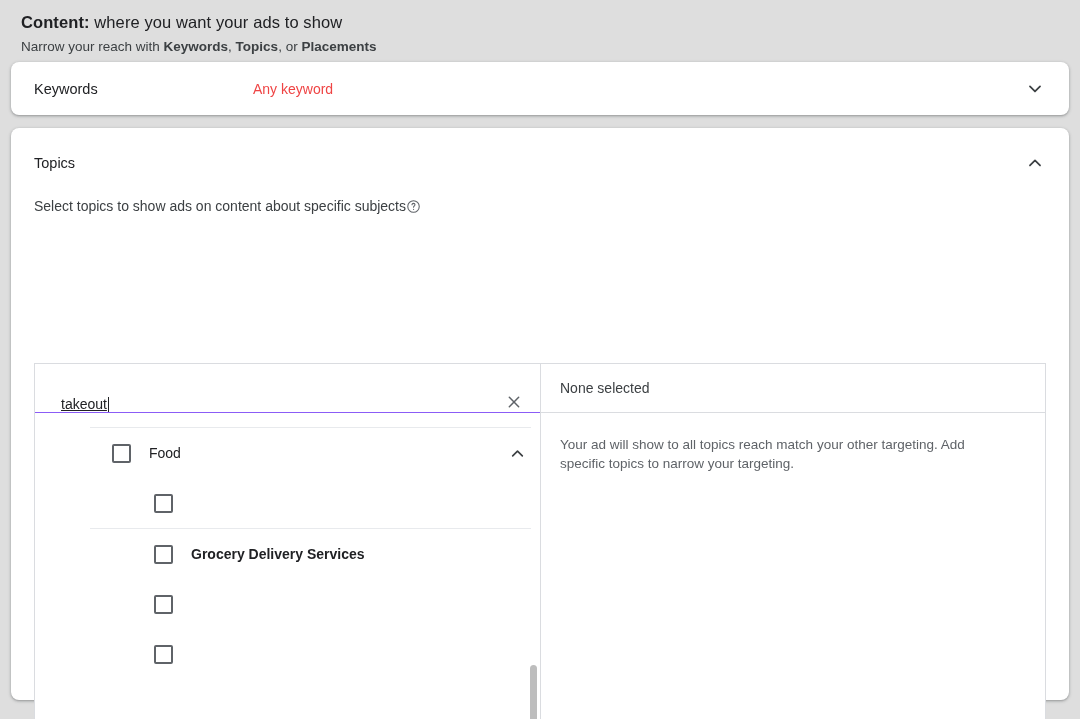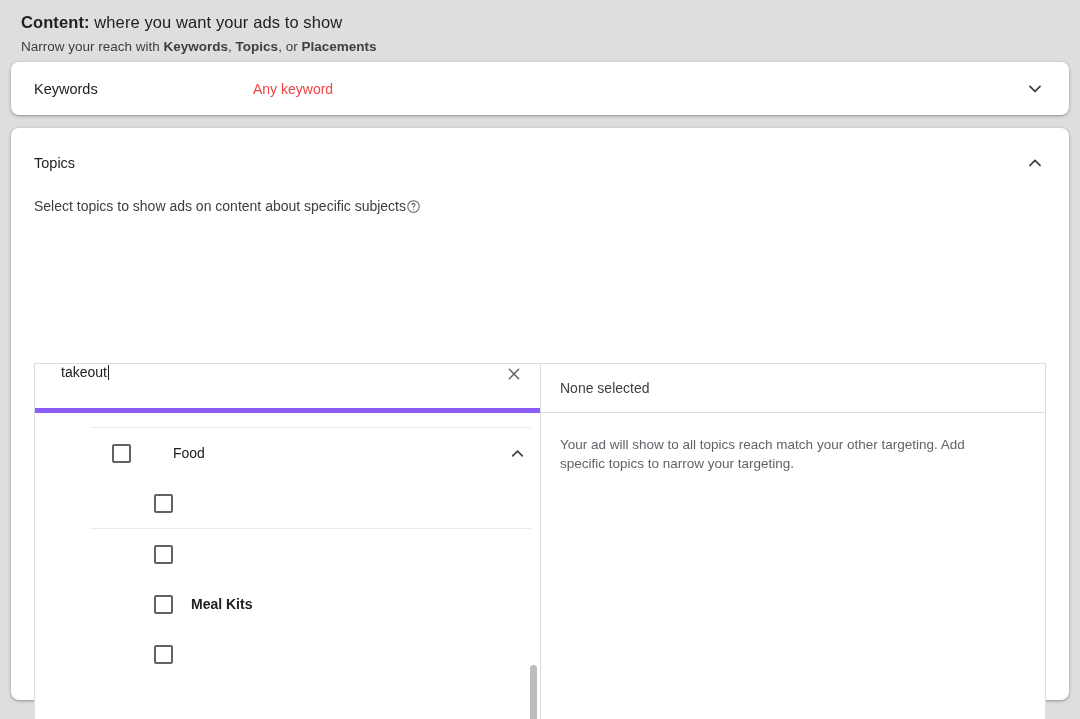--- a/index.html
+++ b/index.html
@@ -116,24 +116,25 @@
     width: 506px;
     flex: none;
     border-right: 1px solid #dadce0;
     display: flex;
     flex-direction: column;
     position: relative;
   }
   .search-bar {
     height: 49px;
     flex: none;
-    border-bottom: 5px solid #8b5cf6;
-    display: flex;
-    align-items: flex-start;
+    border-bottom: 1px solid #8b5cf6;
+    display: flex;
+    align-items: flex-end;
     padding-left: 26px;
+    text-decoration: underline;
   }
   .search-text {
     font-size: 14px;
     color: #202124;
     flex: 1;
     position: relative;
     cursor: text;
   }
   .search-text::after {
     content: "";
@@ -165,21 +166,21 @@
     background: #e8eaed;
     margin-left: 55px;
     margin-right: 9px;
   }
   .node {
     display: flex;
     align-items: center;
     height: 50px;
     cursor: pointer;
   }
-  .node.lvl0 { padding-left: 77px; gap: 24px; }
+  .node.lvl0 { padding-left: 77px; }
   .node.lvl1 { padding-left: 119px; }
 
   .cbox {
     width: 19px;
     height: 19px;
     flex: none;
     border: 2px solid #5f6368;
     border-radius: 2px;
     background: #fff;
     cursor: pointer;
@@ -314,25 +315,25 @@
                 </svg>
               </div>
             </div>
             <div class="node lvl1 matched">
               <div class="cbox"></div>
               <div class="node-chev"></div>
             </div>
             <div class="divider"></div>
             <div class="node lvl1 matched">
               <div class="cbox"></div>
+              <div class="node-label">Grocery Delivery Services</div>
               <div class="node-chev"></div>
             </div>
             <div class="node lvl1 matched">
               <div class="cbox"></div>
-              <div class="node-label">Meal Kits</div>
               <div class="node-chev"></div>
             </div>
             <div class="node lvl1 matched">
               <div class="cbox"></div>
               <div class="node-chev"></div>
             </div>
           </div>
         <div class="scrollbar">
           <div class="scroll-thumb"></div>
         </div>

